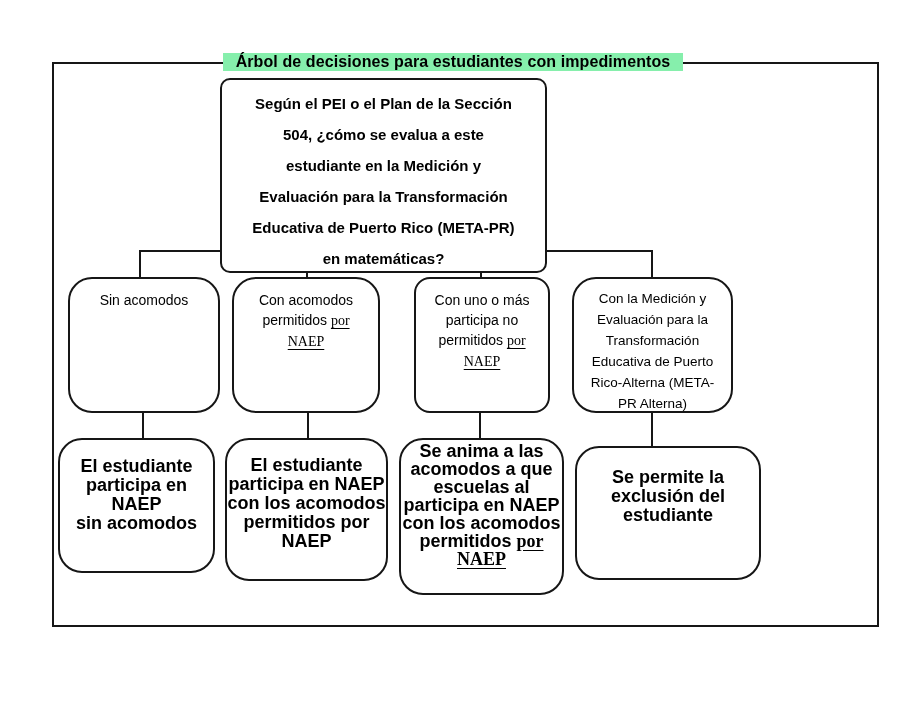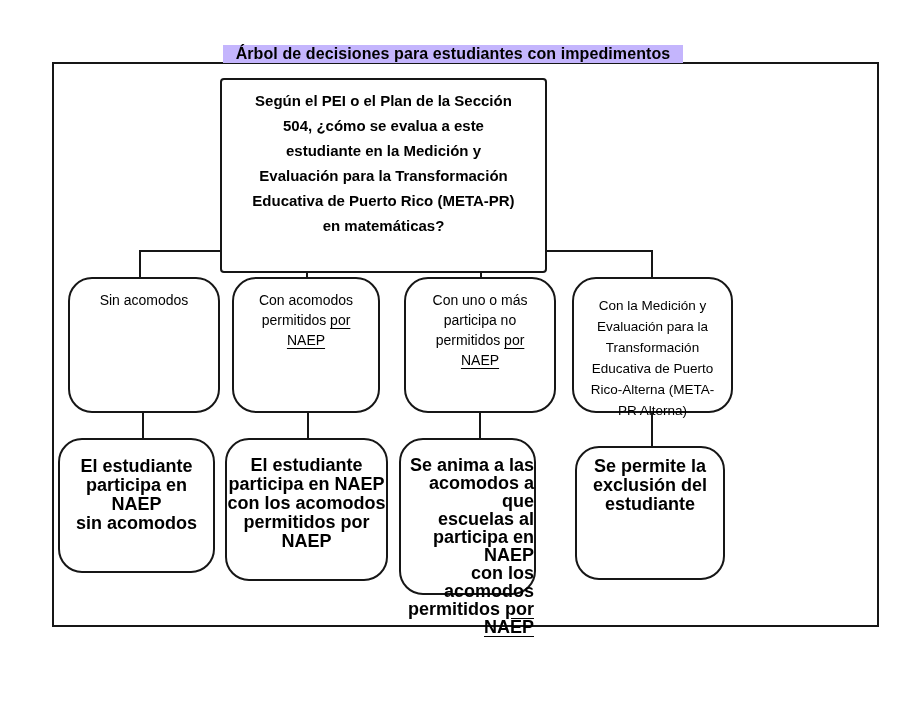--- a/index.html
+++ b/index.html
@@ -6,37 +6,37 @@
   body{
     width:906px;height:720px;background:#ffffff;position:relative;
     font-family:"Liberation Sans", sans-serif;color:#000;
     -webkit-font-smoothing:antialiased;
   }
   .frame{
     position:absolute;left:52px;top:62px;width:827px;height:565px;
     border:2px solid #161616;box-sizing:border-box;background:#fff;
   }
   .diagram-title{
-    position:absolute;top:45px;left:0;right:0;margin:0 auto;width:fit-content;
-    background:#c4b5fd;padding:0 13px;font-size:16px;font-weight:bold;
+    position:absolute;top:45px;left:0;right:0;margin:8px auto;width:fit-content;
+    background:#86efac;padding:0 13px;font-size:16px;font-weight:bold;
     letter-spacing:.1px;z-index:3;white-space:nowrap;
   }
   .box{
     position:absolute;background:#fff;border:2px solid #161616;border-radius:24px;
     box-sizing:border-box;text-align:center;z-index:2;
   }
   .box-text{white-space:pre-line;}
   .root{
-    left:220px;top:78px;width:327px;height:195px;border-radius:4px;
-    font-weight:bold;font-size:15px;line-height:25px;padding-top:8px;
+    left:220px;top:78px;width:327px;height:195px;border-radius:10px;
+    font-weight:bold;font-size:15px;line-height:31px;padding-top:8px;
   }
   .branch{top:277px;height:136px;font-size:14px;line-height:20px;padding-top:11px;}
-  .branch.tight{font-size:13.5px;line-height:21px;padding-top:16px;}
+  .branch.tight{font-size:13.5px;line-height:21px;padding-top:9px;}
   .outcome{font-weight:bold;font-size:18px;line-height:19px;}
-  .u{text-decoration:underline;text-underline-offset:3px;}
+  .u{text-decoration:underline;text-underline-offset:3px;font-family:Liberation Serif, serif;}
   .line{position:absolute;background:#161616;z-index:1;}
   .line.h{height:2px;}
   .line.v{width:2px;}
 </style>
 </head>
 <body>
 
 <div>
 
   <div class="frame"></div>
@@ -65,21 +65,21 @@
 
   <div class="box branch" style="left:68px;width:152px;">
     <div class="box-text">Sin acomodos</div>
   </div>
 
   <div class="box branch" style="left:232px;width:148px;">
     <div class="box-text"><span>Con acomodos</span><br><span>permitidos </span><span class="u">por</span><br><span class="u">NAEP</span>
     </div>
   </div>
 
-  <div class="box branch" style="left:404px;width:152px;">
+  <div class="box branch" style="left:414px;width:136px;border-radius:16px;">
     <div class="box-text"><span>Con uno o más</span><br><span>participa no</span><br><span>permitidos </span><span class="u">por</span><br><span class="u">NAEP</span>
     </div>
   </div>
 
   <div class="box branch tight" style="left:572px;width:161px;">
     <div class="box-text">Con la Medición y
 Evaluación para la
 Transformación
 Educativa de Puerto
 Rico-Alterna (META-
@@ -92,24 +92,24 @@
 sin acomodos</div>
   </div>
 
   <div class="box outcome" style="left:225px;top:438px;width:163px;height:143px;padding-top:16px;">
     <div class="box-text">El estudiante
 participa en NAEP
 con los acomodos
 permitidos por NAEP</div>
   </div>
 
-  <div class="box outcome" style="left:399px;top:438px;width:137px;height:157px;padding-top:16px;line-height:18px;text-align:right;">
+  <div class="box outcome" style="left:399px;top:438px;width:165px;height:157px;padding-top:2px;line-height:18px;">
     <div class="box-text"><span>Se anima a las</span><br><span>acomodos a que</span><br><span>escuelas al</span><br><span>participa en NAEP</span><br><span>con los acomodos</span><br><span>permitidos </span><span class="u">por</span><br><span class="u">NAEP</span>
     </div>
   </div>
 
-  <div class="box outcome" style="left:575px;top:446px;width:150px;height:134px;padding-top:9px;">
+  <div class="box outcome" style="left:575px;top:446px;width:186px;height:134px;padding-top:20px;">
     <div class="box-text">Se permite la
 exclusión del
 estudiante</div>
   </div>
 
 </div>
 
 </body></html>

